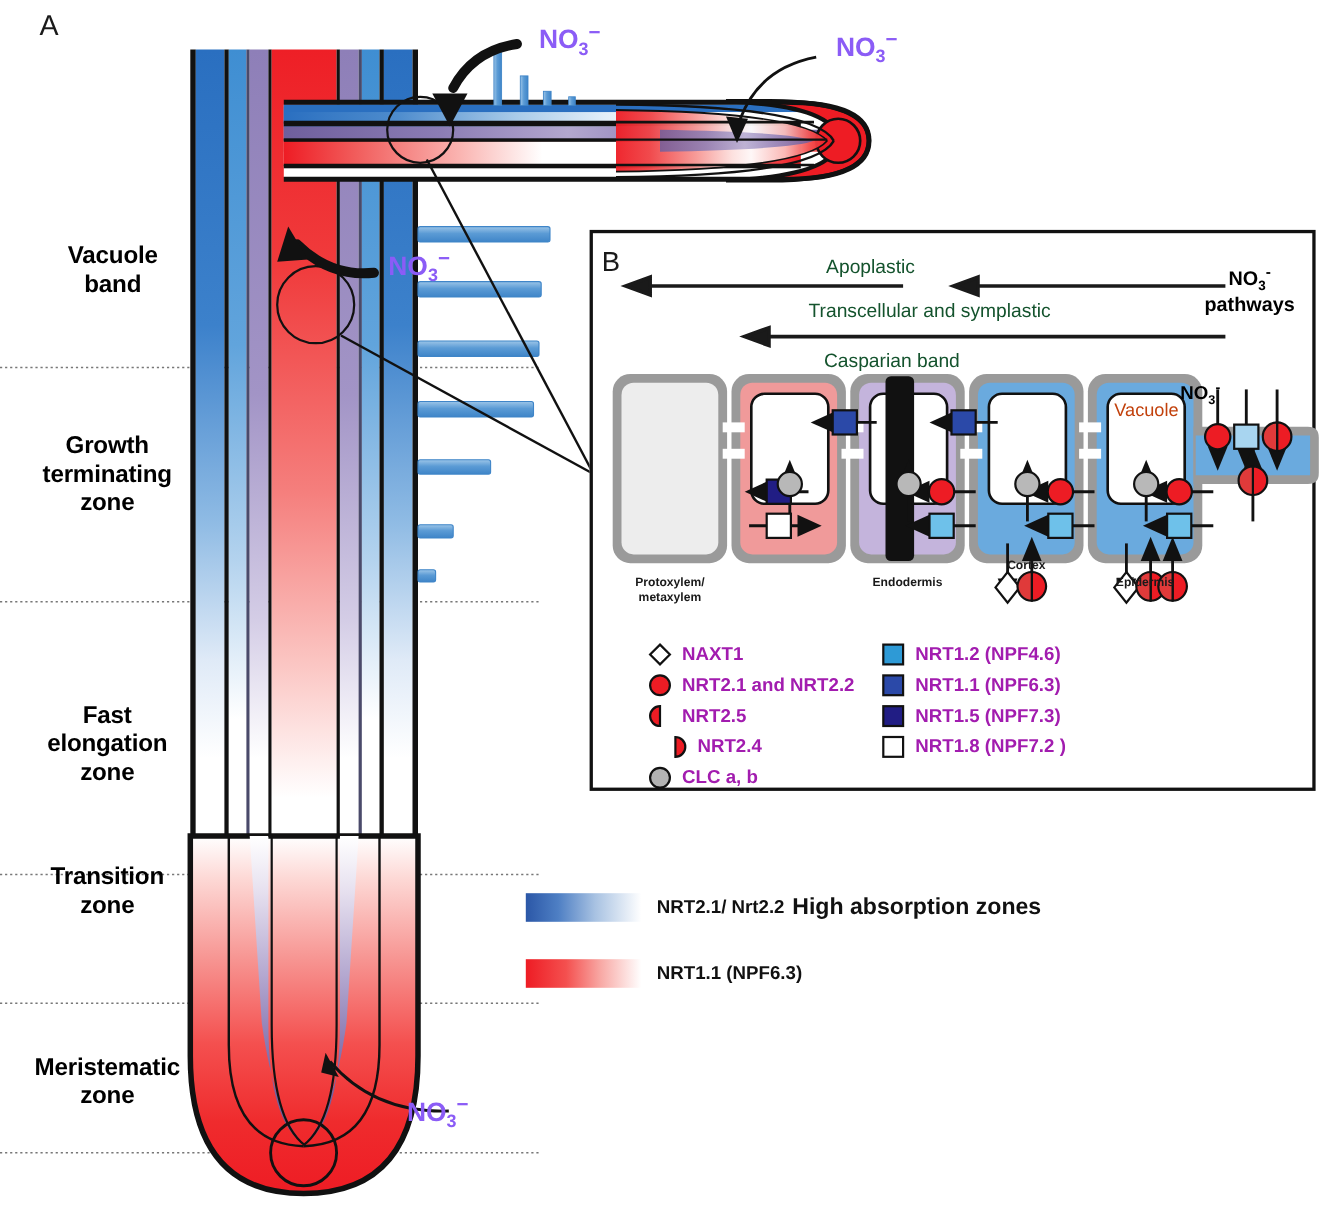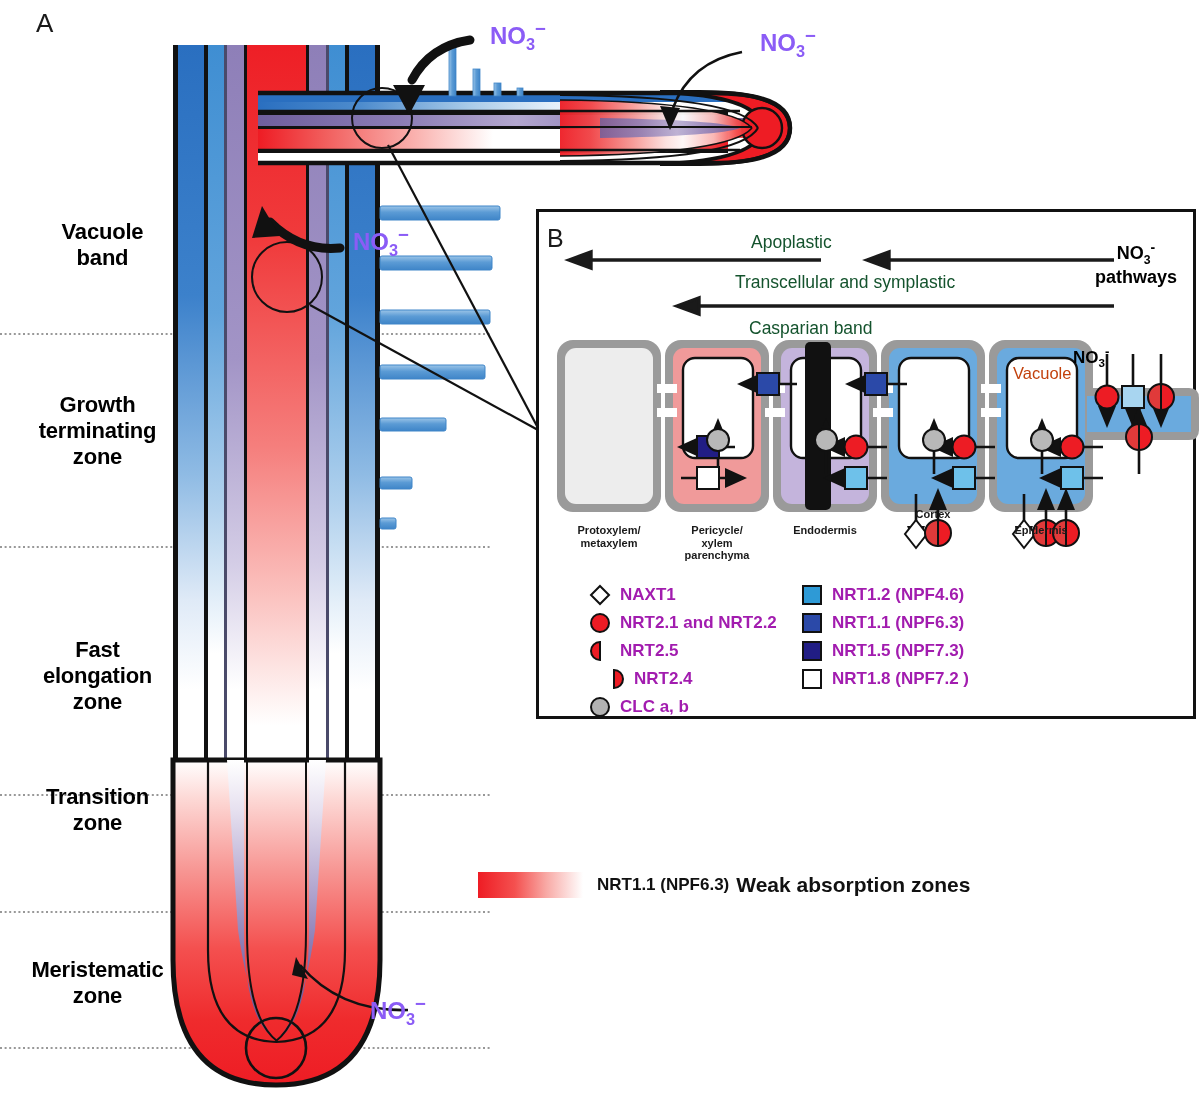--- a/index.html
+++ b/index.html
@@ -580,25 +580,20 @@
         <path d="M622 172 a13 13 0 0 0 0 26 z" fill="#e03a3a" stroke="#111" stroke-width="2"></path>
         <path d="M600 212 a13 13 0 0 1 0 26 z" fill="#ed1c24" stroke="#111" stroke-width="2"></path>
         <path d="M600 212 a13 13 0 0 0 0 26 z" fill="#e03a3a" stroke="#111" stroke-width="2"></path>
       </g>
     </svg>
 
     <div class="cell-name" style="left:6px; top:312px; width:128px;">
       <div>Protoxylem/</div>
       <div>metaxylem</div>
     </div>
-    <div class="cell-name" style="left:114px; top:312px; width:128px;">
-      <div>Pericycle/</div>
-      <div>xylem</div>
-      <div>parenchyma</div>
-    </div>
     <div class="cell-name" style="left:222px; top:312px; width:128px;">Endodermis</div>
     <div class="cell-name" style="left:330px; top:296px; width:128px;">Cortex</div>
     <div class="cell-name" style="left:438px; top:312px; width:128px;">Epidermis</div>
 
     <div class="vacuole-text" style="left:474px; top:152px;">Vacuole</div>
 
     <div class="pb-no3-small" style="left:534px; top:132px;">NO<sub style="font-size:0.68em">3</sub><sup style="font-size:0.78em">-</sup></div>
 
     <div class="legend-col" style="left:48px; top:370px;">
 
@@ -681,20 +676,24 @@
         <span class="legend-gly">
           <svg width="22" height="22" viewBox="0 0 22 22">
               <rect x="2" y="2" width="18" height="18" fill="#ffffff" stroke="#111" stroke-width="2"></rect>
             </svg>
         </span>
         <span class="legend-txt">NRT1.8 (NPF7.2 )</span>
       </div>
     </div>
   </div>
 
+  <div class="grad-row" style="left:478px; top:812px;">
+    <span class="grad-bar grad-blue"></span>
+    <span class="grad-lbl-small">NRT2.1/ Nrt2.2</span>
+    <span class="grad-lbl-big">High absorption zones</span>
+  </div>
 
   <div class="grad-row" style="left:478px; top:872px;">
     <span class="grad-bar grad-red"></span>
     <span class="grad-lbl-small">NRT1.1 (NPF6.3)</span>
-    <span class="grad-lbl-big">Weak absorption zones</span>
   </div>
 
 </div>
 
 </body></html>

